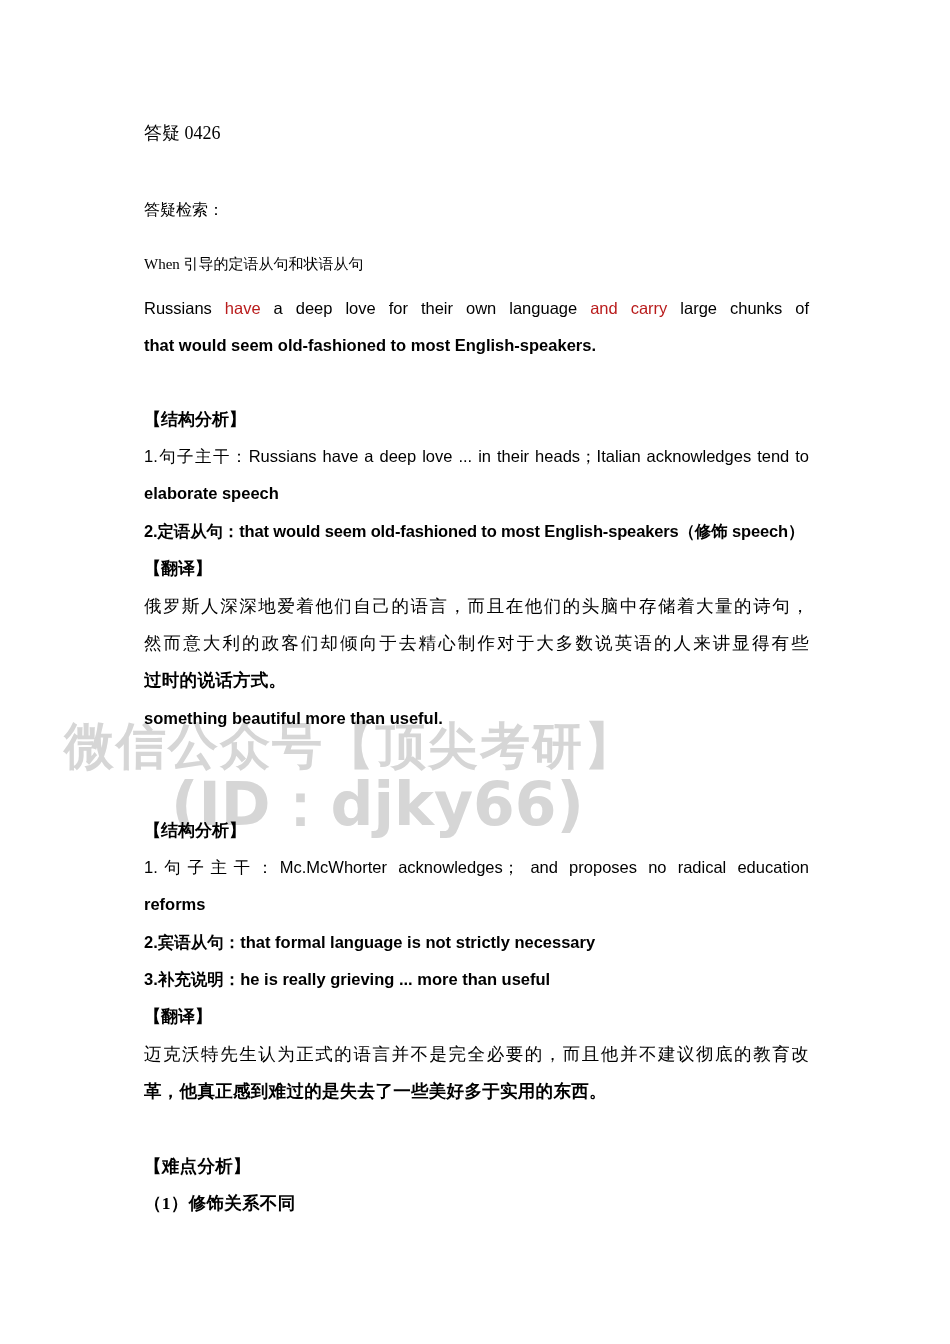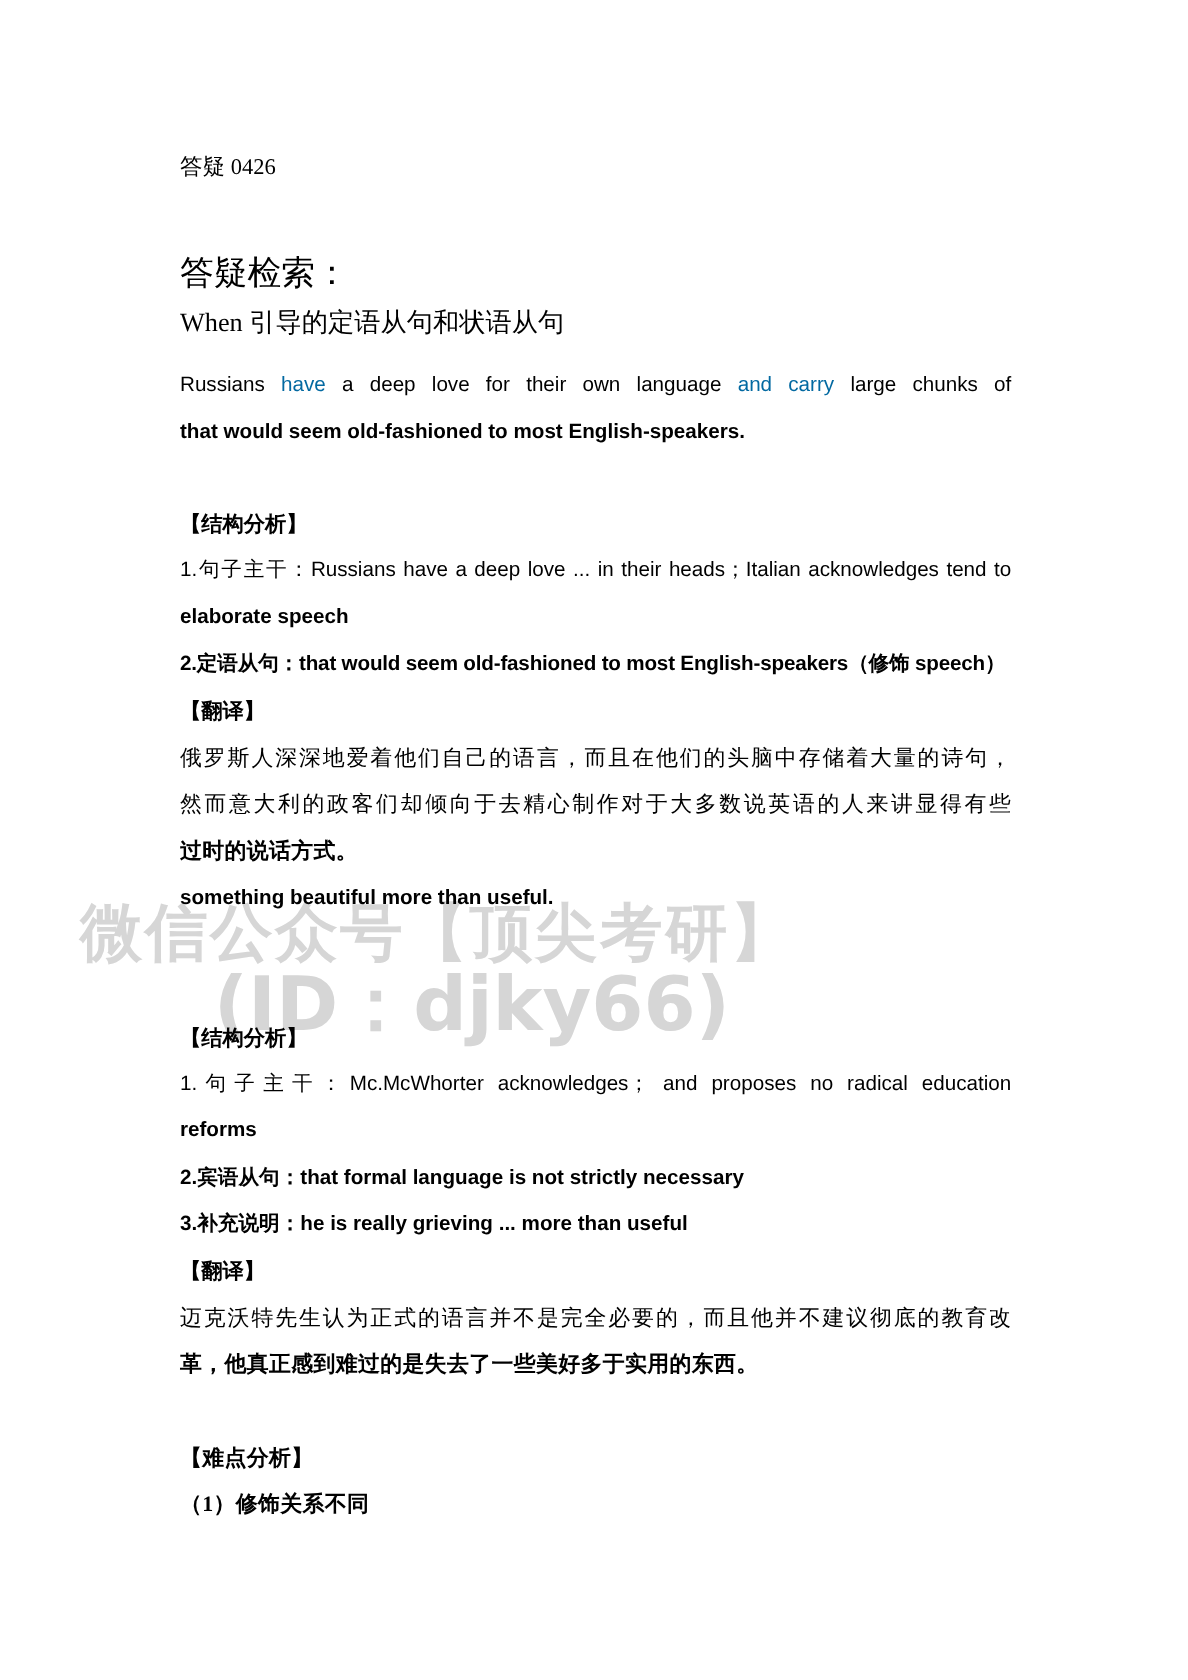--- a/index.html
+++ b/index.html
@@ -30,25 +30,25 @@
       position: absolute;
       left: 0;
       white-space: nowrap;
     }
     .doc-title {
       top: 121px;
       font-size: 18px;
     }
     .section-title {
       top: 200px;
-      font-size: 27px;
+      font-size: 16px;
     }
     .topic-title {
-      top: 244px;
-      font-size: 21px;
+      top: 255px;
+      font-size: 15px;
     }
     .para {
       position: absolute;
       left: 0;
       width: 665px;
       font-size: 16.5px;
       line-height: 37.2px;
       text-align: justify;
       text-align-last: left;
     }
@@ -56,21 +56,21 @@
       display: block;
       text-align: justify;
       text-align-last: justify;
       white-space: nowrap;
     }
     .para .jl.last {
       text-align-last: left;
       font-weight: bold;
     }
     .hl {
-      color: #0369a1;
+      color: #b91c1c;
     }
     .bracket {
       font-size: 17px;
     }
     .cn {
       font-size: 17.5px;
       letter-spacing: 0.3px;
     }
     .watermark {
       position: absolute;

